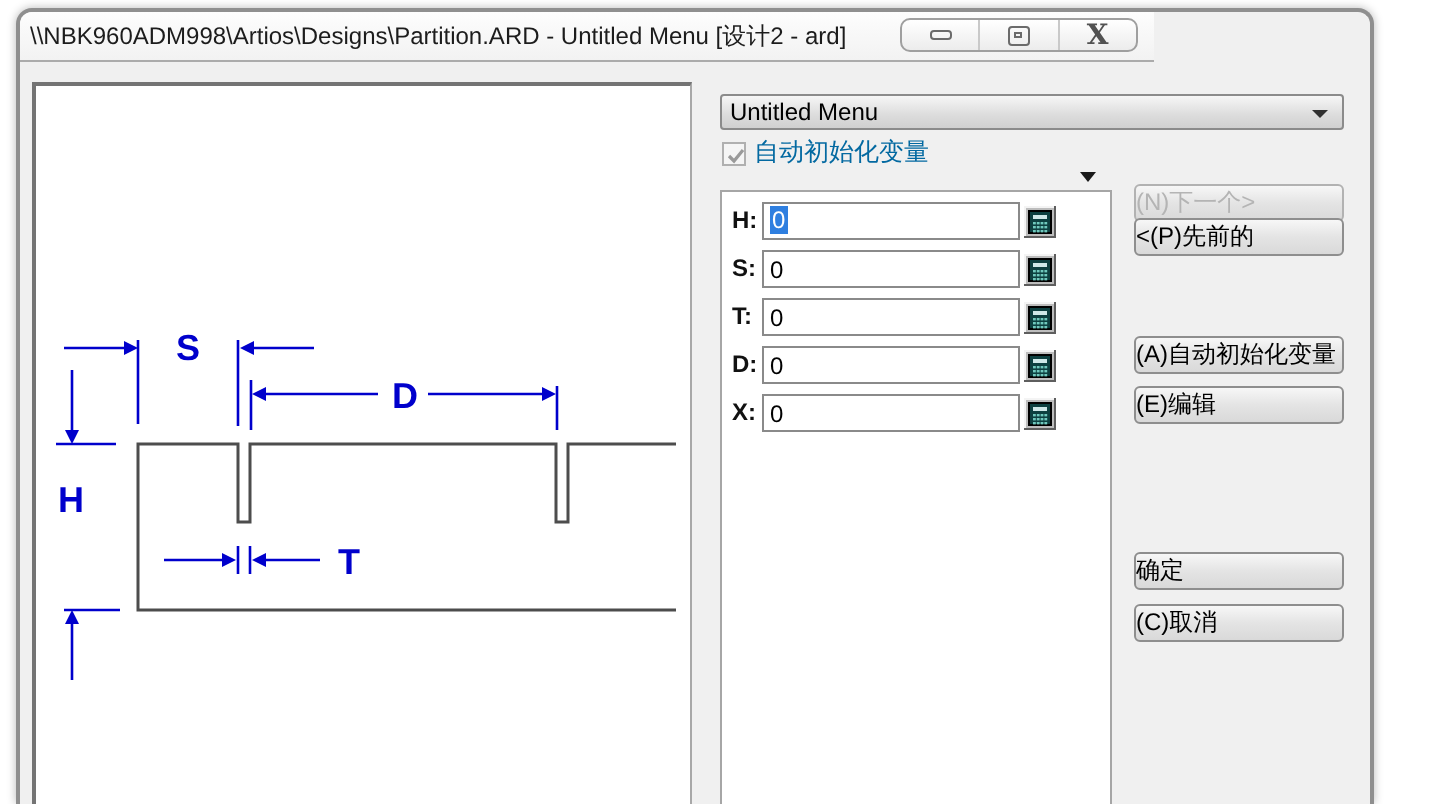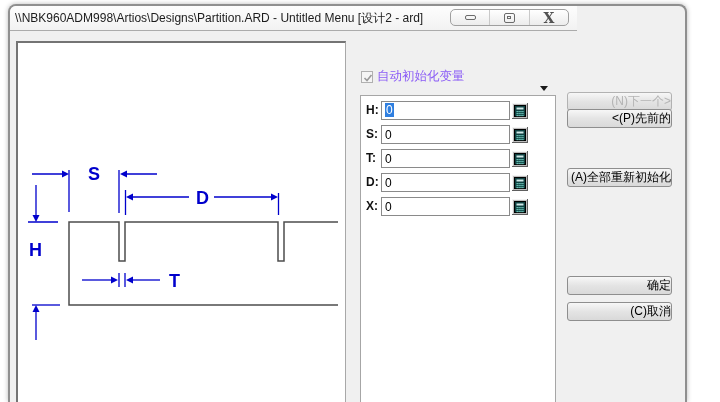--- a/index.html
+++ b/index.html
@@ -44,21 +44,21 @@
            font-size:12px; line-height:16px; padding-left:4px; color:#000; }
   .combo .arrow { position:absolute; right:7px; top:7px; width:0; height:0;
            border-left:4px solid transparent; border-right:4px solid transparent;
            border-top:4px solid #303030; }
 
   .checkrow { position:absolute; left:351px; top:64px; height:13px; display:flex;
               align-items:center; }
   .checkbox { width:12px; height:12px; border:1px solid #b0b0b0; background:#f5f5f5;
               position:relative; }
   .checkbox svg { position:absolute; left:1px; top:1px; }
-  .checklabel { margin-left:4px; font-size:12.5px; color:#8b5cf6; }
+  .checklabel { margin-left:4px; font-size:12.5px; color:#0369a1; }
 
   .mini-arrow { position:absolute; left:530px; top:80px; width:0; height:0;
            border-left:4px solid transparent; border-right:4px solid transparent;
            border-top:5px solid #1a1a1a; }
 
   .groupbox { position:absolute; left:350px; top:89px; width:196px; height:309px;
               background:#ffffff; border:1px solid #a6a6a6; }
 
   .var-label { position:absolute; left:356px; width:16px; height:19px;
                font-size:12px; font-weight:bold; color:#111; line-height:19px; }
@@ -69,21 +69,21 @@
   input.textbox { padding-left:3px; }
   .sel { background:#2f7fe0; color:#ffffff; padding:0 1px; }
 
   .calc-btn { position:absolute; left:502px; width:16px; height:16px; padding:0;
               border:none; background:transparent; cursor:pointer; }
 
   
   .btn { position:absolute; left:557px; width:105px; height:19px;
          border:1px solid #8e8e8e; border-radius:3px;
          background:linear-gradient(#f7f7f7,#e4e4e4 50%,#d9d9d9);
-         font-size:12px; color:#000; text-align:right; line-height:17px;
+         font-size:12px; color:#000; text-align:left; line-height:17px;
          font-family:"Liberation Sans","DejaVu Sans",sans-serif; cursor:default; }
   .btn.disabled { color:#b4b4b4; border-color:#b2b2b2; }
 </style>
 </head>
 <body>
 
 <div class="stage">
   <div class="window">
 
     <div class="titlebar">
@@ -141,20 +141,24 @@
 
         <g font-family="Liberation Sans, DejaVu Sans, sans-serif" font-size="18" font-weight="bold" fill="#0000cc">
           <text x="70" y="137">S</text>
           <text x="178" y="161">D</text>
           <text x="11" y="213">H</text>
           <text x="151" y="244">T</text>
         </g>
       </svg>
     </div>
 
+    <div class="combo">
+      <span>Untitled Menu</span>
+      <span class="arrow"></span>
+    </div>
 
     <div class="checkrow">
       <div class="checkbox">
         <svg width="10" height="10" viewBox="0 0 10 10">
           <polyline points="1.5,5 4,7.5 8.5,2" fill="none" stroke="#9a9a9a" stroke-width="1.6"></polyline>
         </svg>
       </div>
       <span class="checklabel">自动初始化变量</span>
     </div>
 
@@ -287,18 +291,19 @@
             <rect x="4.5" y="12" width="1.4" height="1.2"></rect>
             <rect x="6.4" y="12" width="1.4" height="1.2"></rect>
             <rect x="8.3" y="12" width="1.4" height="1.2"></rect>
             <rect x="10.2" y="12" width="1.4" height="1.2"></rect>
           </g>
       </svg>
     </button>
 
     <button class="btn disabled" style="top:86px">(N)下一个&gt;</button>
     <button class="btn" style="top:103px">&lt;(P)先前的</button>
-    <button class="btn" style="top:162px">(A)全部重新初始化</button>
+    <button class="btn" style="top:162px">(A)自动初始化变量</button>
+    <button class="btn" style="top:187px">(E)编辑</button>
     <button class="btn" style="top:270px">确定</button>
     <button class="btn" style="top:296px">(C)取消</button>
 
   </div>
 </div>
 
 </body></html>

